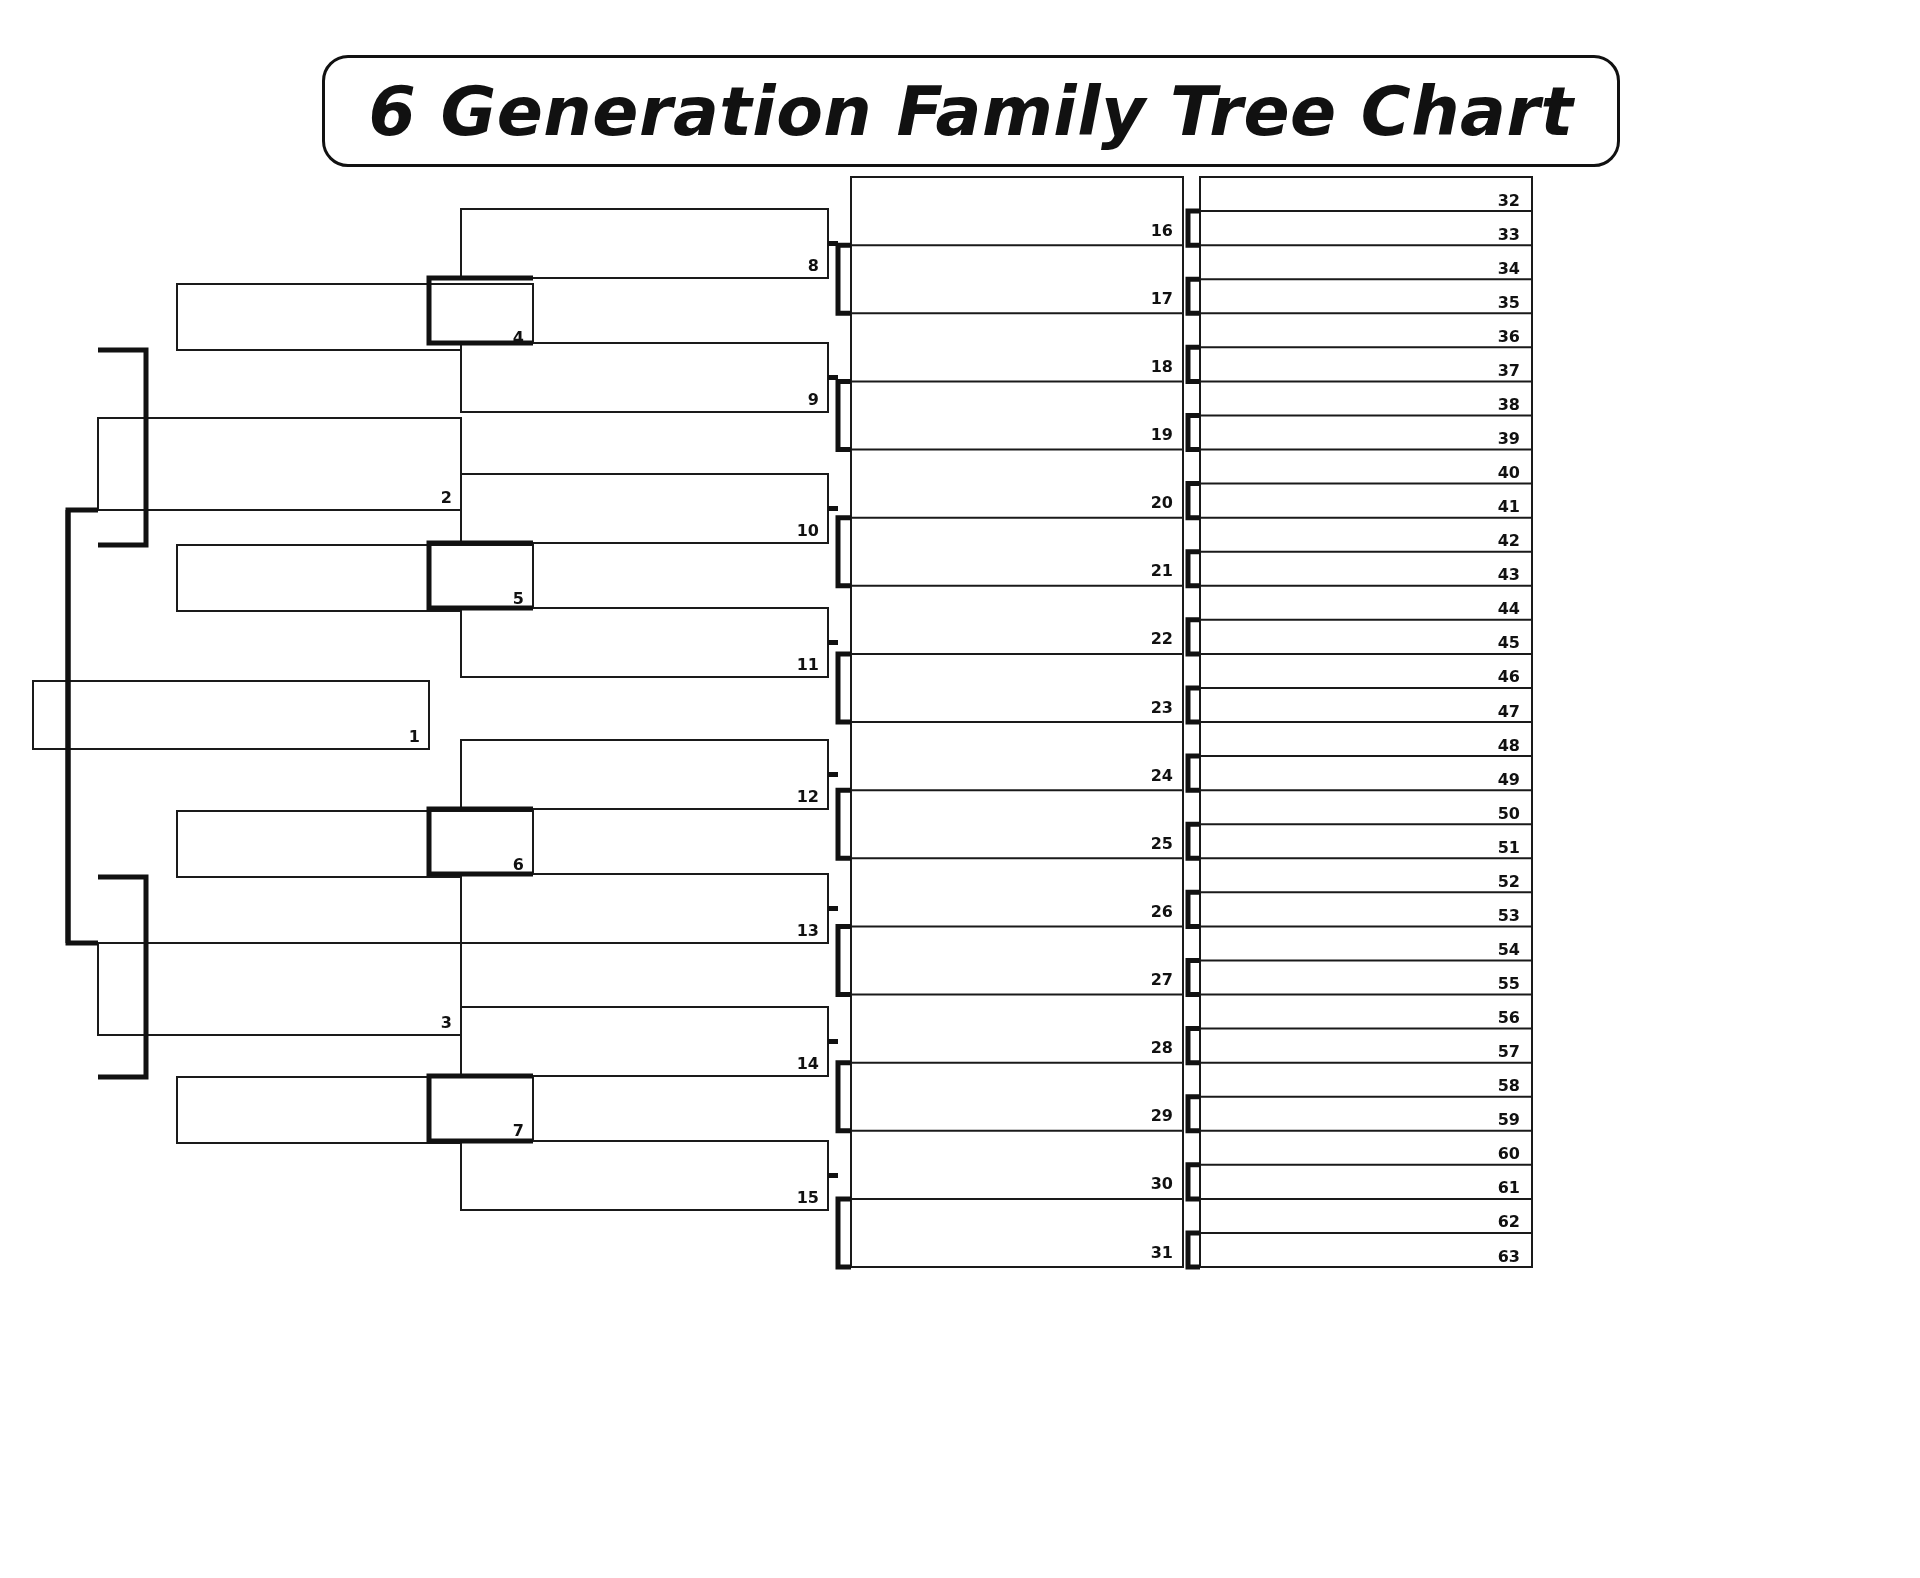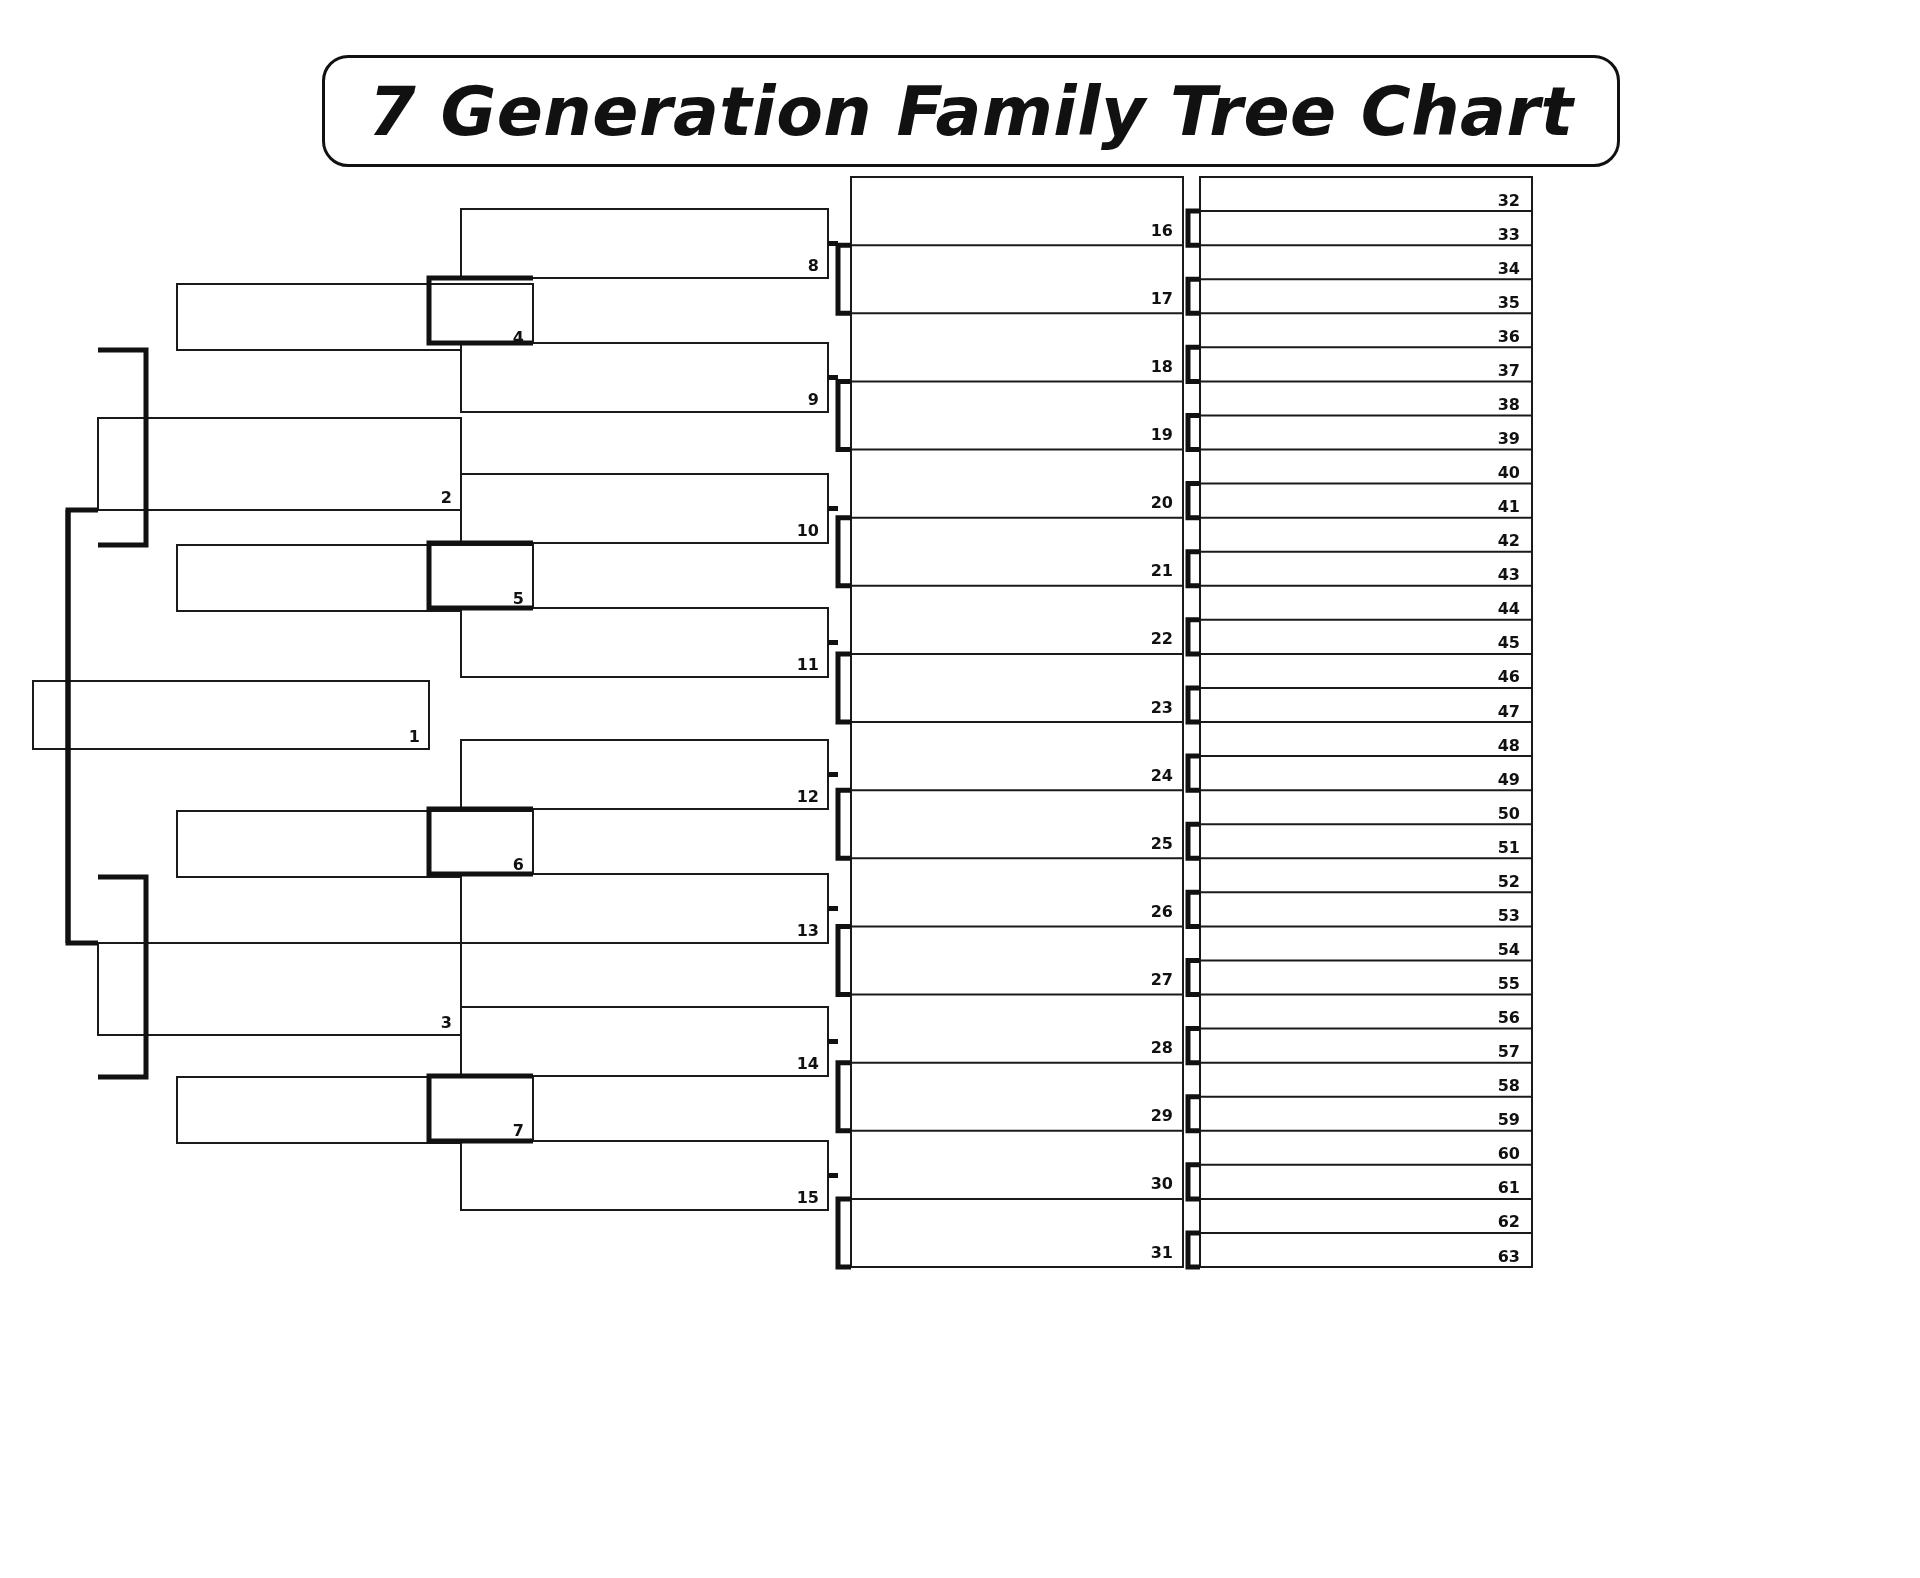--- a/index.html
+++ b/index.html
@@ -77,21 +77,21 @@
     text-anchor: end;
     dominant-baseline: middle;
   }
 </style>
 </head>
 <body>
 
 <div id="page">
 
   <div id="title-banner">
-    <span id="title-text">7 Generation Family Tree Chart</span>
+    <span id="title-text">6 Generation Family Tree Chart</span>
   </div>
 
   <svg id="chart-svg" viewBox="0 0 1920 1578" xmlns="http://www.w3.org/2000/svg">
     <g id="chart-root">
         <g>
           <rect x="33" y="681" width="396" height="68" class="boxrect"></rect>
           <text x="420" y="737" class="numlabel">1</text>
         </g>
         <g>
           <rect x="98" y="418" width="363" height="92" class="boxrect"></rect>

